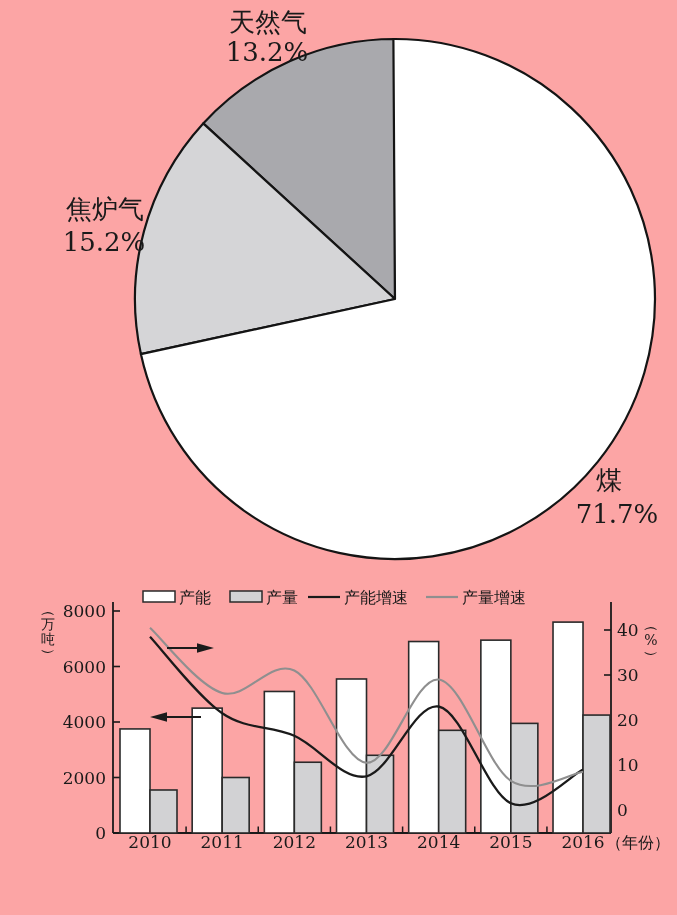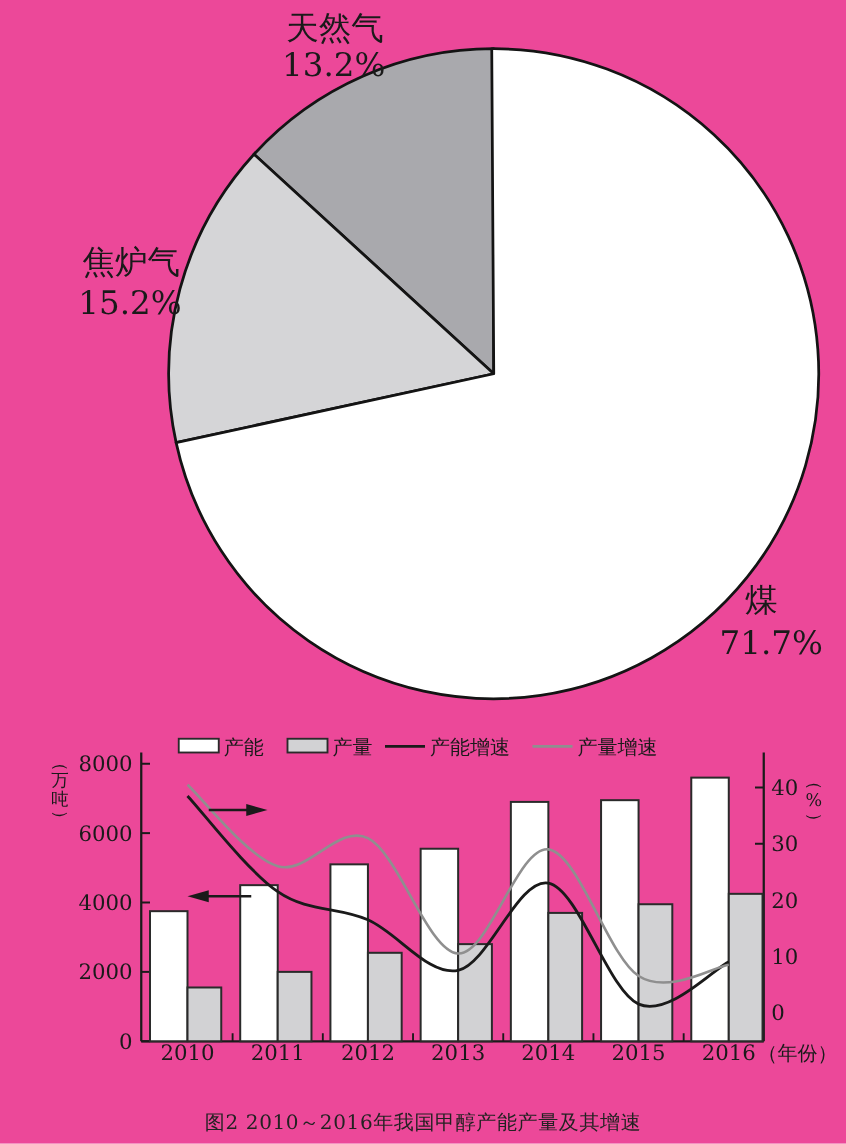--- a/index.html
+++ b/index.html
@@ -1,17 +1,17 @@
 <!DOCTYPE html>
 <html><head>
 <meta charset="utf-8">
 <style>
   html,body { margin:0; padding:0; background:#ffffff; }
   .page {
-    position:relative; width:677px; height:915px; background:#ec4899; overflow:hidden;
+    position:relative; width:677px; height:915px; background:#fca5a5; overflow:hidden;
     font-family:"DejaVu Serif","Liberation Serif",serif; color:#1a1a1a;
   }
   .chart-box { position:absolute; left:0; }
   #fig1-chart { top:0; width:677px; height:575px; }
   #fig2-chart { top:580px; width:677px; height:290px; }
   .caption {
     position:absolute; left:0; width:677px; text-align:center;
     font-size:16px; color:#222222; letter-spacing:0.5px;
   }
   #fig1-caption { top:576px; }
@@ -101,14 +101,13 @@
         <rect x="438.68" width="27" y="150.325" height="102.67500000000001" fill="#d2d2d4" stroke="#2a2a2a" stroke-width="1.6"></rect>
         <rect x="510.85" width="27" y="143.3875" height="109.61250000000001" fill="#d2d2d4" stroke="#2a2a2a" stroke-width="1.6"></rect>
         <rect x="583.02" width="27" y="135.0625" height="117.9375" fill="#d2d2d4" stroke="#2a2a2a" stroke-width="1.6"></rect>
         <path d="M 150,56.75 C 162.0,69.5 198.1,116.8 222.2,133.3 C 246.2,149.8 270.3,145.3 294.3,155.8 C 318.4,166.3 342.5,201.1 366.5,196.3 C 390.6,191.4 414.6,122.0 438.7,126.5 C 462.7,131.0 486.8,212.8 510.9,223.3 C 534.9,233.8 571.0,195.1 583.0,189.5" fill="none" stroke="#1a1a1a" stroke-width="2.3"></path>
         <path d="M 150,47.75 C 162.0,58.6 198.1,105.9 222.2,113.0 C 246.2,120.1 270.3,78.9 294.3,90.5 C 318.4,102.1 342.5,181.3 366.5,182.8 C 390.6,184.3 414.6,96.5 438.7,99.5 C 462.7,102.5 486.8,185.4 510.9,200.8 C 534.9,216.1 571.0,193.3 583.0,191.8" fill="none" stroke="#8f8f8f" stroke-width="2.1"></path>
         <line x1="167" y1="68" x2="203" y2="68" stroke="#1a1a1a" stroke-width="2"></line>
         <polygon points="214,68 197,63.2 197,72.8" fill="#1a1a1a"></polygon>
         <line x1="163" y1="137" x2="201" y2="137" stroke="#1a1a1a" stroke-width="2"></line>
         <polygon points="150,137 167,132.2 167,141.8" fill="#1a1a1a"></polygon>
       </svg></div>
-  <div id="fig2-caption" class="caption">图2 2010～2016年我国甲醇产能产量及其增速</div>
 </div>
 
 </body></html>

